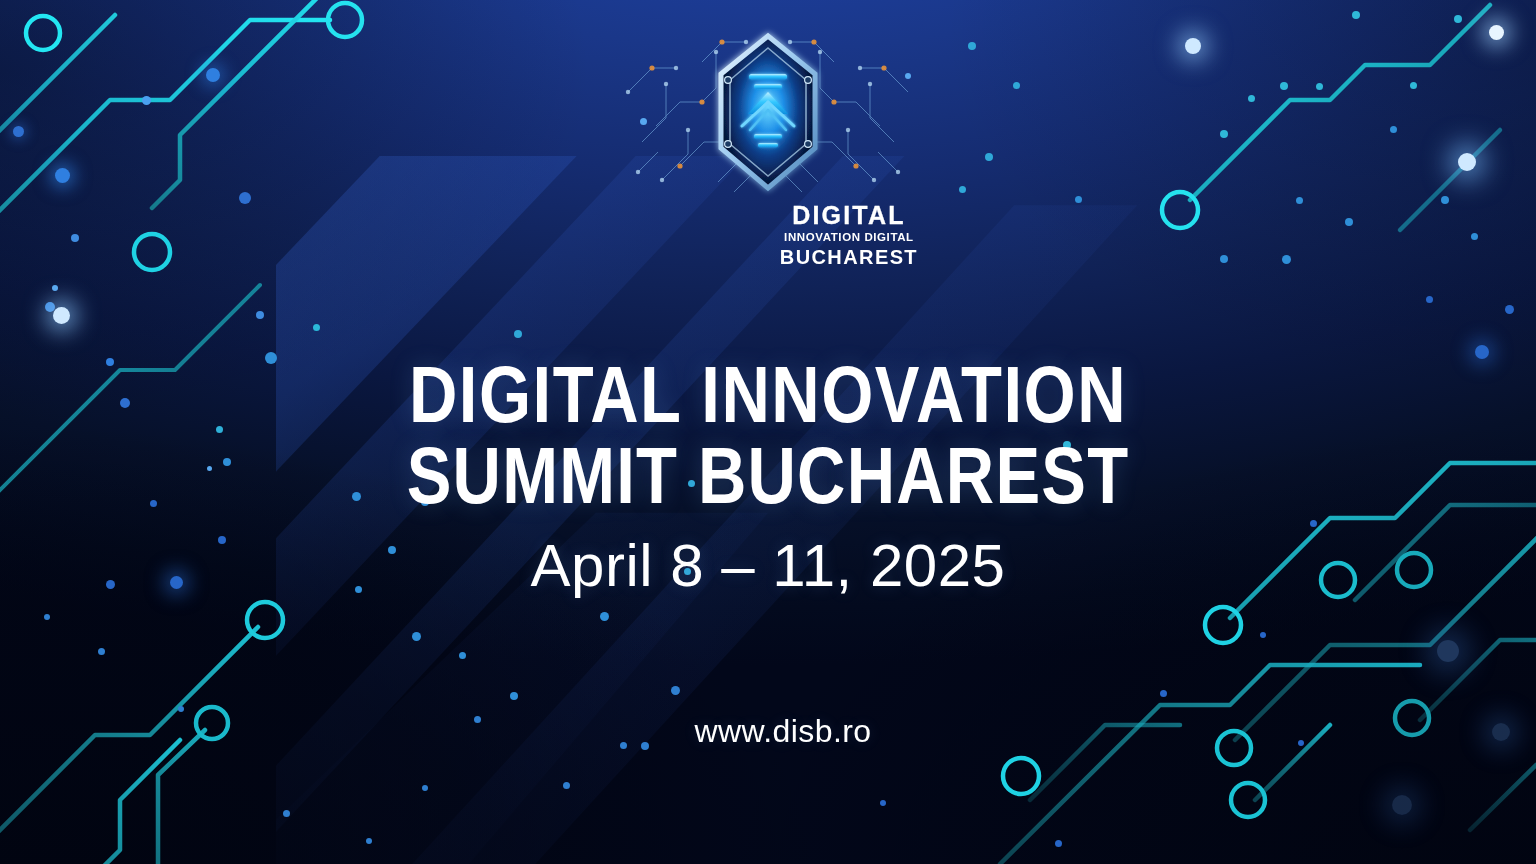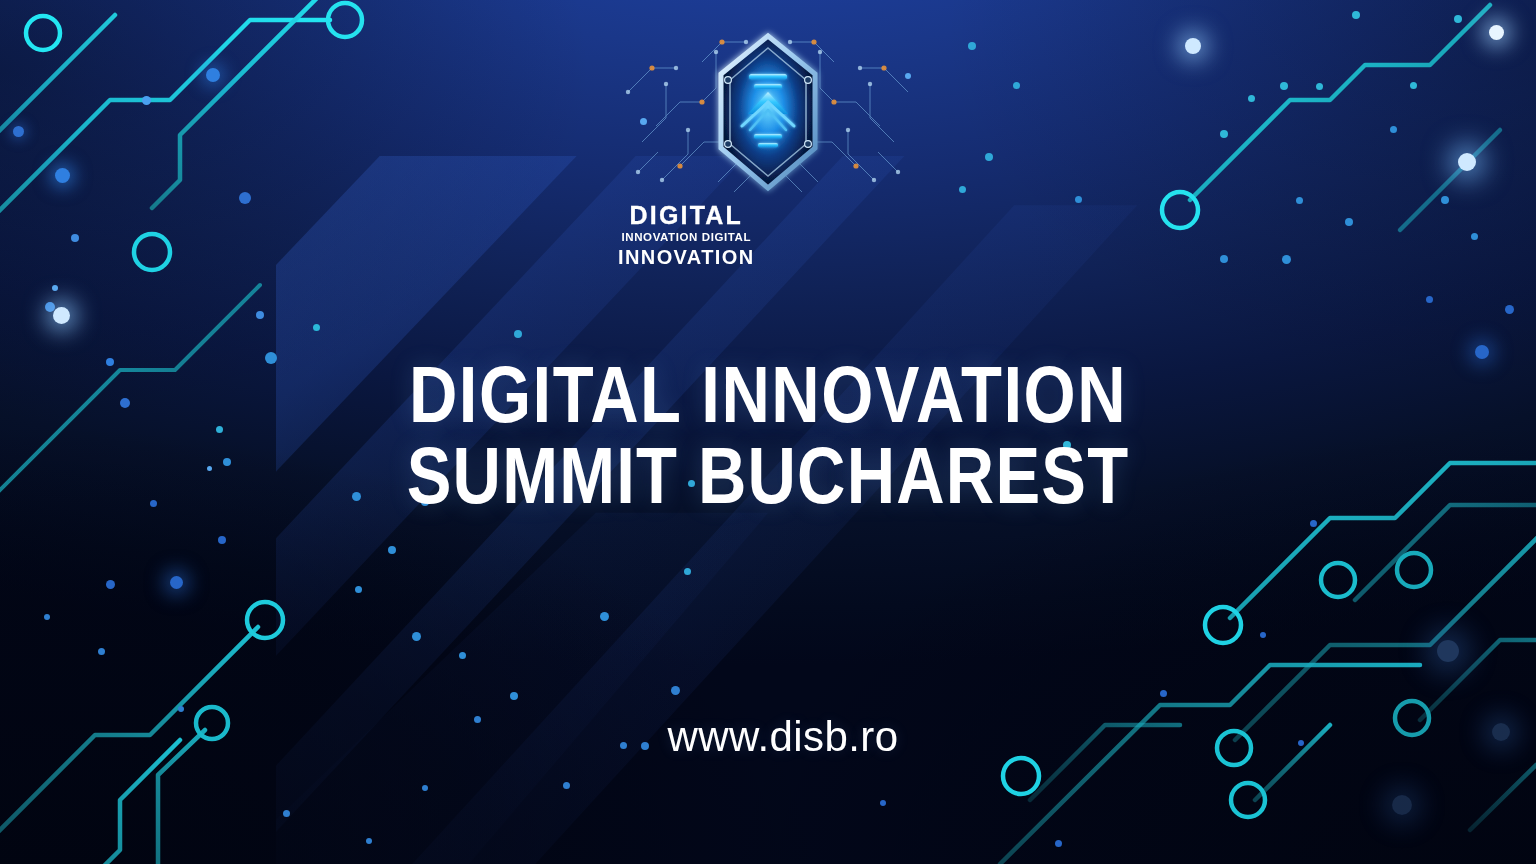--- a/index.html
+++ b/index.html
@@ -54,21 +54,21 @@
     position:absolute;inset:0;
     display:flex;flex-direction:column;align-items:center;
     text-align:center;
   }
 
   
   .logo-block{
     position:absolute;left:50%;top:22px;
     transform:translateX(-50%);
     width:300px;
-    display:flex;flex-direction:column;align-items:flex-start;
+    display:flex;flex-direction:column;align-items:flex-end;
   }
   .emblem-wrap{
     position:relative;width:300px;height:185px;
     display:flex;align-items:center;justify-content:center;
   }
   .logo-words{
     margin-top:-4px;
     display:flex;flex-direction:column;align-items:center;
     line-height:1;
   }
@@ -106,21 +106,21 @@
     position:absolute;left:0;right:0;top:531px;
     color:#ffffff;
     font-size:60px;
     font-weight:normal;
     letter-spacing:.5px;
     text-shadow:0 0 16px rgba(120,180,255,.18);
   }
   .url{
     position:absolute;left:0;right:0;top:713px;
     color:#ffffff;
-    font-size:42px;
+    font-size:32px;
     font-weight:normal;
     letter-spacing:.4px;
     text-shadow:0 0 14px rgba(120,180,255,.16);
     margin-left:30px;
   }
 </style>
 </head>
 <body>
 
 <div id="poster">
@@ -454,26 +454,27 @@
             <path d="M150 88 L132 108" stroke="#4fc0f5" stroke-width="2.4" stroke-linecap="round" fill="none"></path>
             <rect x="136" y="112" width="28" height="4.6" rx="2.2" fill="url(#arrowG)"></rect>
             <rect x="140" y="121" width="20" height="4.2" rx="2" fill="url(#arrowG)"></rect>
           </g>
         </svg>
       </div>
 
       <div class="logo-words">
         <div class="logo-l1">DIGITAL</div>
         <div class="logo-l2">INNOVATION DIGITAL</div>
-        <div class="logo-l3">INNOVATION</div>
+        <div class="logo-l3">BUCHAREST</div>
       </div>
     </div>
 
     <div class="headline">
       <span class="ln ln1">DIGITAL INNOVATION</span>
       <span class="ln ln2">SUMMIT BUCHAREST</span>
     </div>
 
+    <div class="date">April 8 – 11, 2025</div>
 
     <div class="url">www.disb.ro</div>
 
   </div>
 </div>
 
 </body></html>

